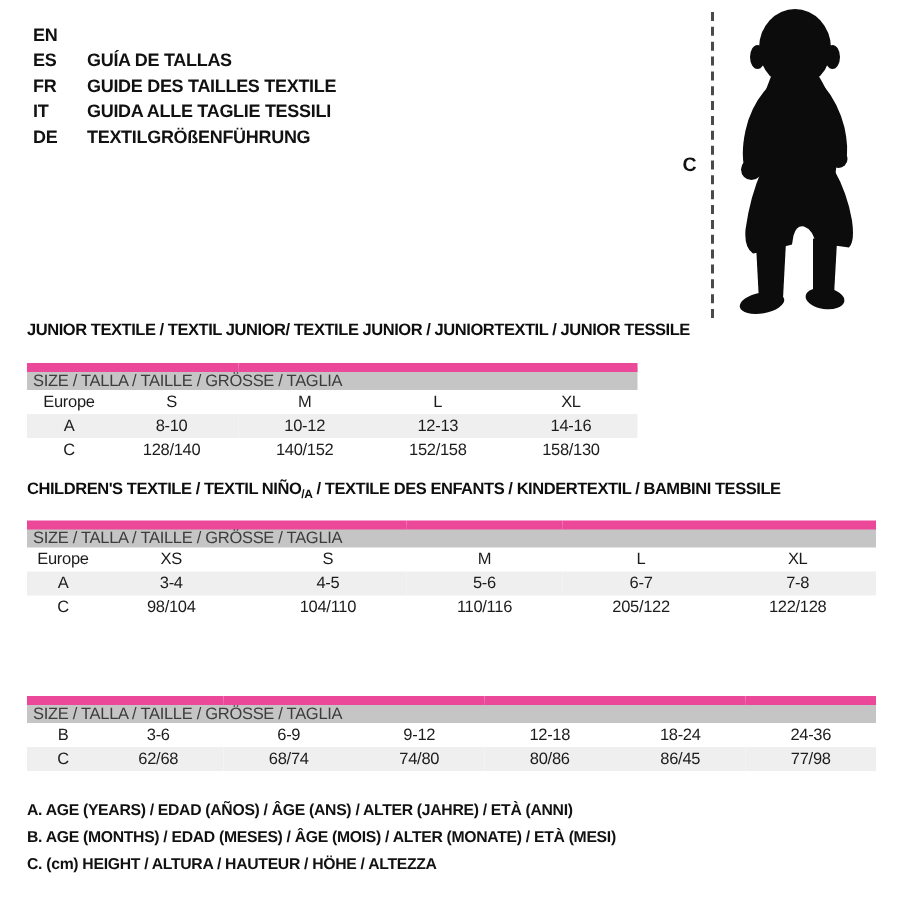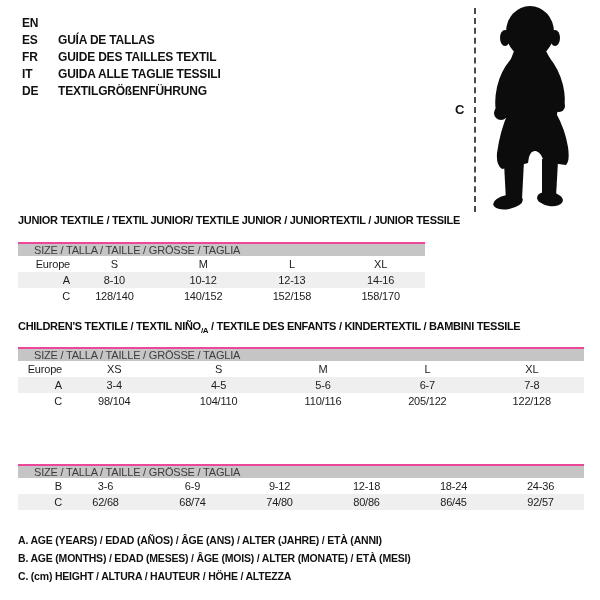--- a/index.html
+++ b/index.html
@@ -24,30 +24,30 @@
   
   .sec-title { position:absolute; left:18px; font-size:11px; font-weight:700;
                letter-spacing:-0.3px; white-space:nowrap; color:#0e0e0e; }
   .sec-title .subscript { font-size:8px; vertical-align:sub; }
   .title-line { line-height:16px; }
 
   
   .tbl { position:absolute; }
   table { border-collapse:collapse; width:100%; table-layout:fixed; }
   tr.bar td {
-    background:#c5c5c5; border-top:2px solid #ec4899;
+    background:#c5c5c5; border-top:6px solid #ec4899;
     height:13px; font-size:11px; font-weight:400; color:#3c3c3c;
-    text-align:left; padding:0 0 0 16px; letter-spacing:-0.2px; white-space:nowrap;
+    text-align:left; padding:0 0 0 4px; letter-spacing:-0.2px; white-space:nowrap;
   }
   th, td { font-weight:400; }
   tr.row td, tr.row th {
     height:16px; font-size:11px; letter-spacing:-0.2px; color:#1c1c1c;
     text-align:center; vertical-align:middle; white-space:nowrap;
   }
-  tr.row th { text-align:right; padding-left:4px; }
+  tr.row th { text-align:center; padding-left:4px; }
   tr.stripe td, tr.stripe th { background:#efefef; }
 
   
   .footnotes { position:absolute; left:18px; top:534px; }
   .footnote { height:18px; font-size:10.5px; font-weight:700; letter-spacing:-0.2px; white-space:nowrap; }
 </style>
 </head>
 <body>
 
 <div id="stage">
@@ -55,21 +55,21 @@
   <div class="lang-block">
     <div class="lang-row">
       <span class="lang-code">EN</span>
     </div>
     <div class="lang-row">
       <span class="lang-code">ES</span>
       <span class="lang-label">GUÍA DE TALLAS</span>
     </div>
     <div class="lang-row">
       <span class="lang-code">FR</span>
-      <span class="lang-label">GUIDE DES TAILLES TEXTIL</span>
+      <span class="lang-label">GUIDE DES TAILLES TEXTILE</span>
     </div>
     <div class="lang-row">
       <span class="lang-code">IT</span>
       <span class="lang-label">GUIDA ALLE TAGLIE TESSILI</span>
     </div>
     <div class="lang-row">
       <span class="lang-code">DE</span>
       <span class="lang-label">TEXTILGRÖßENFÜHRUNG</span>
     </div>
   </div>
@@ -118,21 +118,21 @@
         <td>8-10</td>
         <td>10-12</td>
         <td>12-13</td>
         <td>14-16</td>
       </tr>
       <tr class="row">
         <th>C</th>
         <td>128/140</td>
         <td>140/152</td>
         <td>152/158</td>
-        <td>158/170</td>
+        <td>158/130</td>
       </tr>
     </tbody>
       </table>
   </div>
 
   <div class="sec-title" style="top:320px;">
     <span>CHILDREN'S TEXTILE / TEXTIL NIÑO</span><span class="subscript">/A</span><span> / TEXTILE DES ENFANTS / KINDERTEXTIL / BAMBINI TESSILE</span>
   </div>
   <div class="tbl" style="left:18px; top:347px; width:566px;">
     <table>
@@ -200,21 +200,21 @@
         <td>18-24</td>
         <td>24-36</td>
       </tr>
       <tr class="row stripe">
         <th>C</th>
         <td>62/68</td>
         <td>68/74</td>
         <td>74/80</td>
         <td>80/86</td>
         <td>86/45</td>
-        <td>92/57</td>
+        <td>77/98</td>
       </tr>
     </tbody>
       </table>
   </div>
 
   <div class="footnotes">
     <div class="footnote">A. AGE (YEARS) / EDAD (AÑOS) / ÂGE (ANS) / ALTER (JAHRE) / ETÀ (ANNI)</div>
     <div class="footnote">B. AGE (MONTHS) / EDAD (MESES) / ÂGE (MOIS) / ALTER (MONATE) / ETÀ (MESI)</div>
     <div class="footnote">C. (cm) HEIGHT / ALTURA / HAUTEUR / HÖHE / ALTEZZA</div>
   </div>

